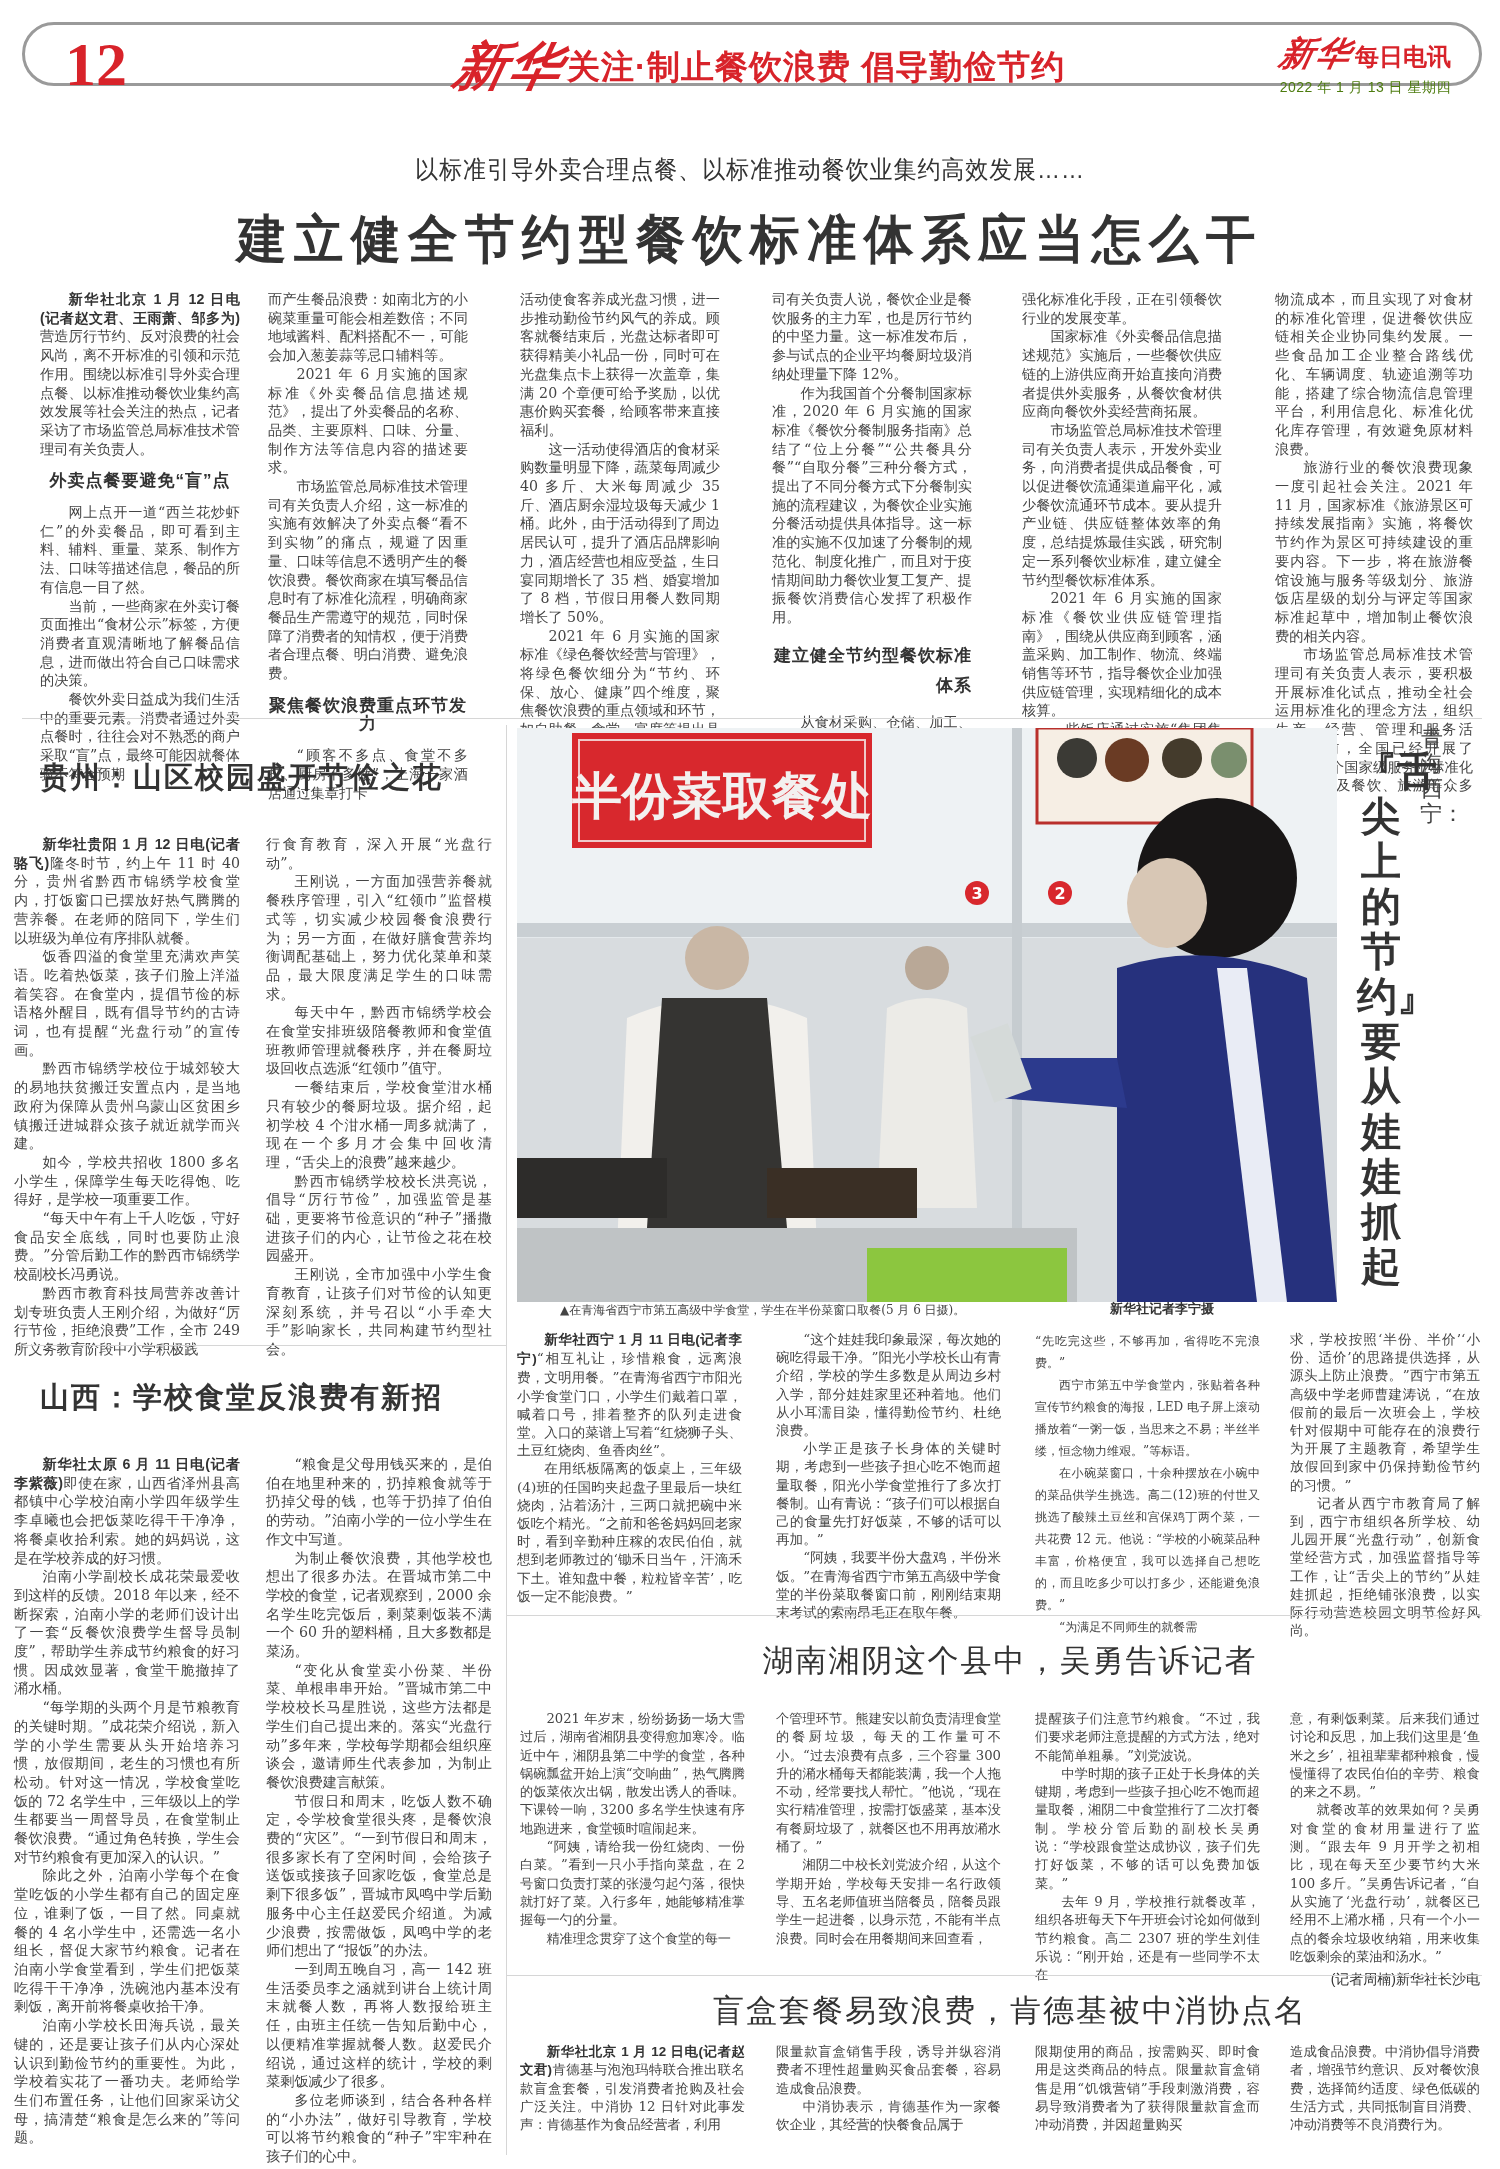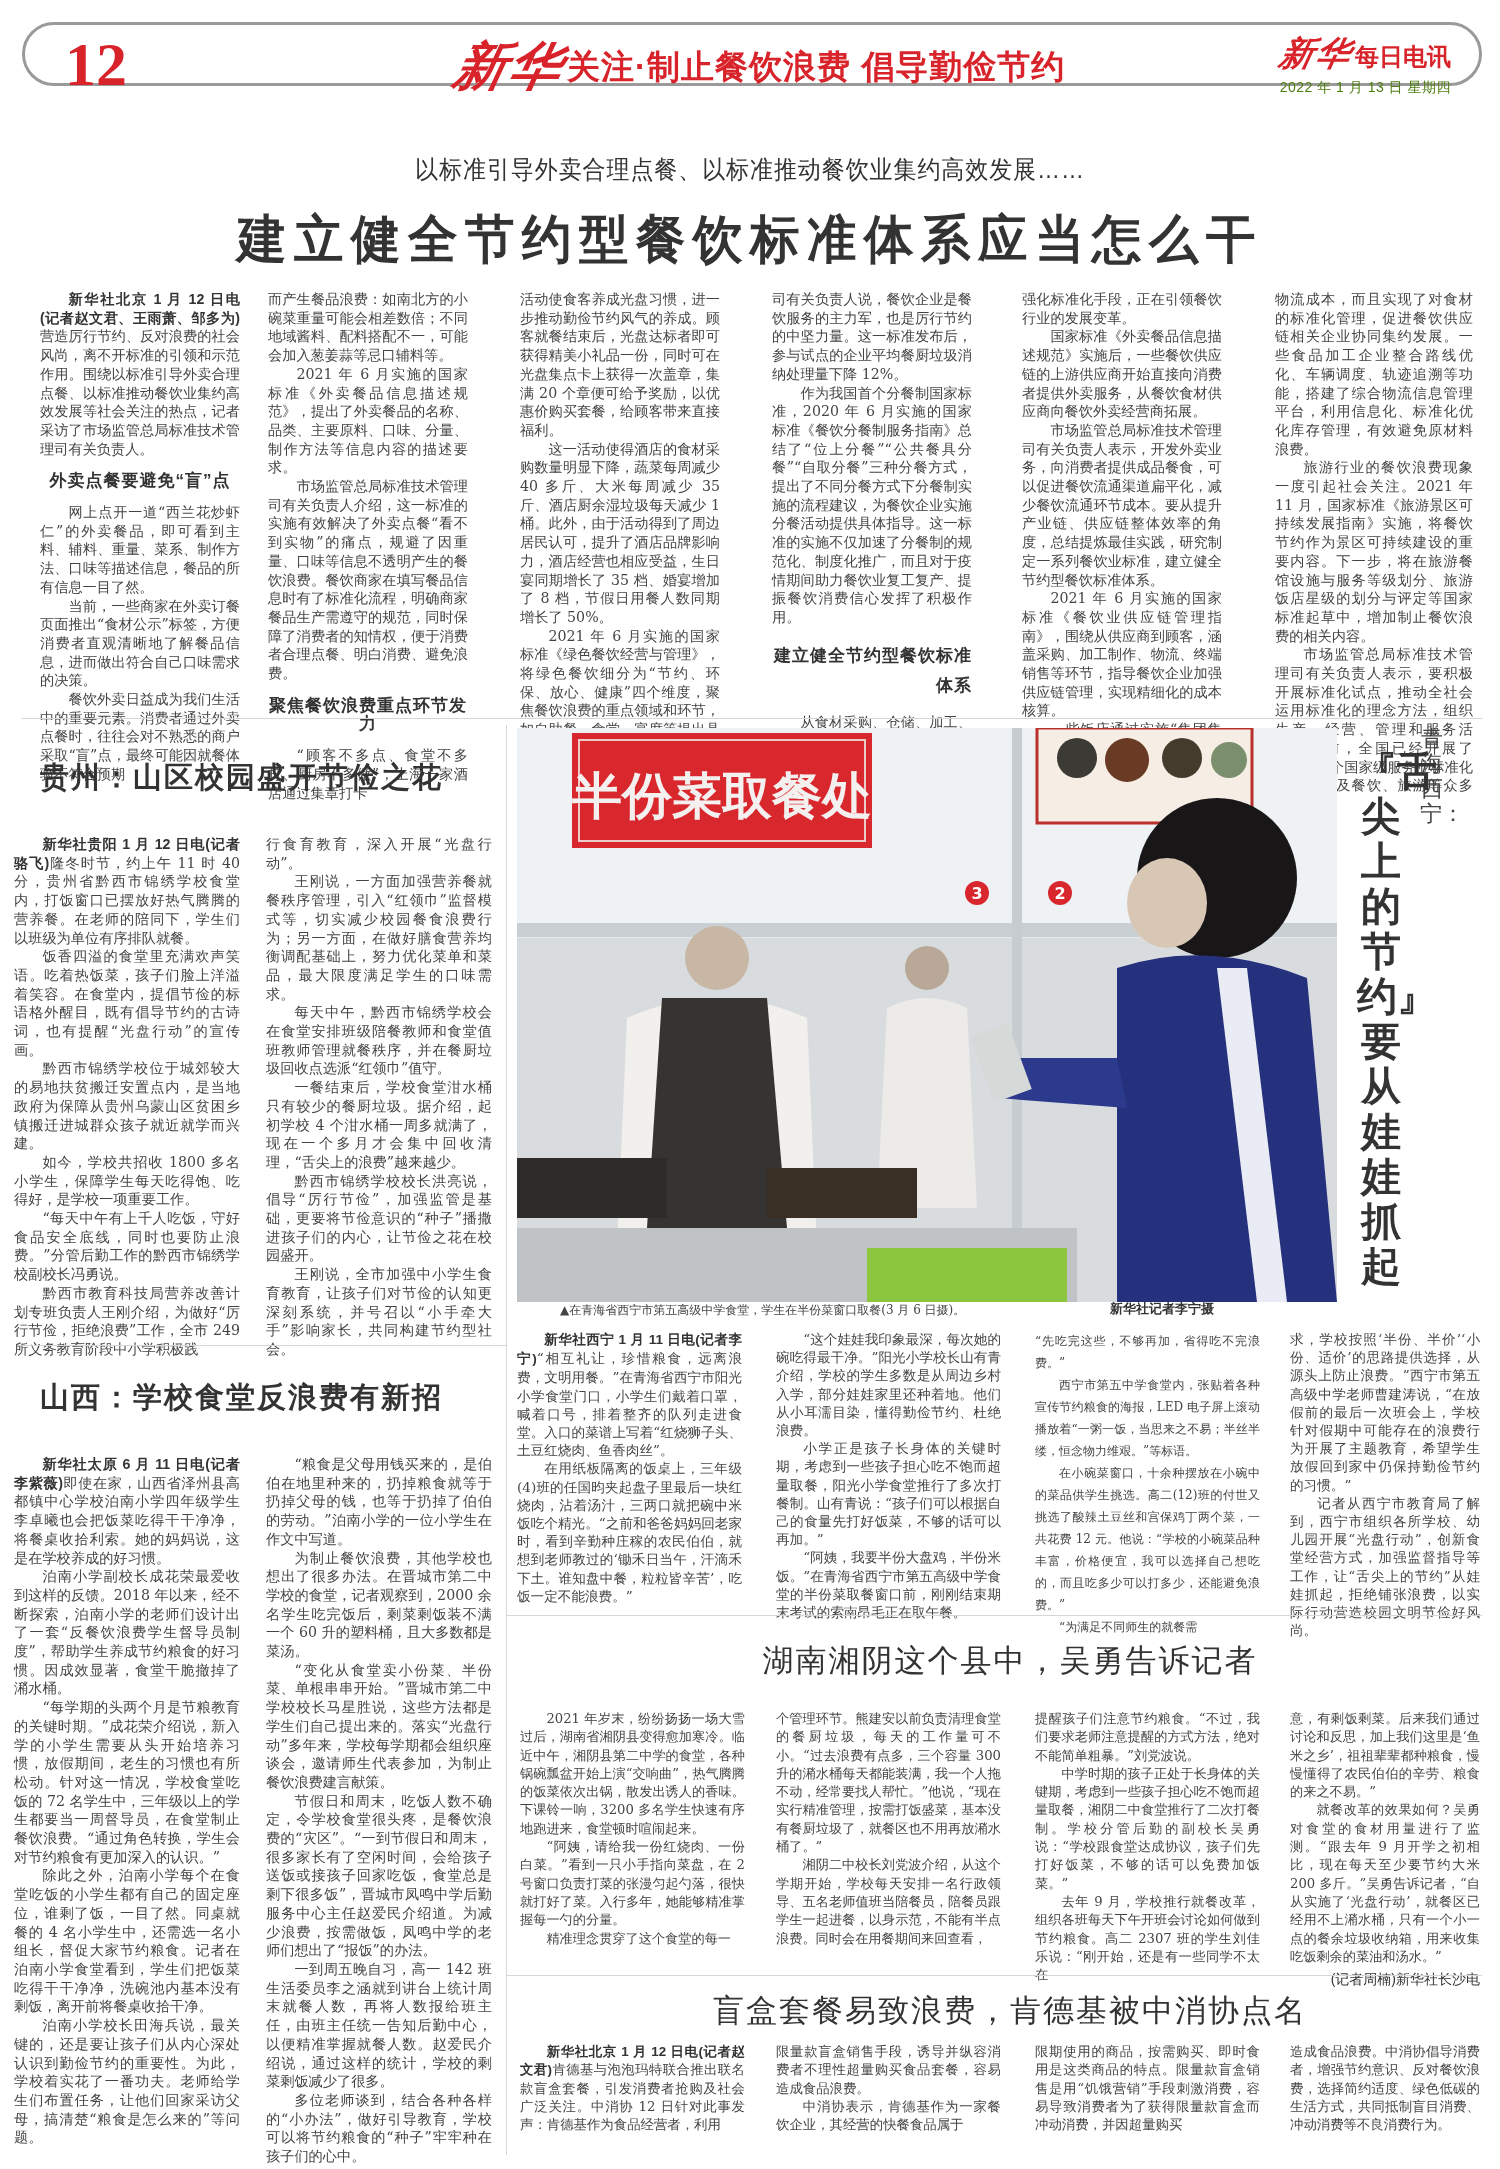--- a/index.html
+++ b/index.html
@@ -166,21 +166,21 @@
     <rect x="350" y="520" width="200" height="54" fill="#8cc63f"></rect>
 
     <ellipse cx="700" cy="150" rx="80" ry="80" fill="#181616"></ellipse>
     <ellipse cx="650" cy="175" rx="40" ry="45" fill="#d8c7b5"></ellipse>
     <path d="M600 240 Q690 210 790 250 L820 574 L600 574 Z" fill="#26317d"></path>
     <path d="M700 240 L740 574 L770 574 L730 240 Z" fill="#e9ecf5"></path>
     <path d="M600 330 L480 330 L480 370 L610 380 Z" fill="#2c3a8d"></path>
     <rect x="464" y="300" width="40" height="70" fill="#d5dad9" transform="rotate(-20 484 335)"></rect>
   </svg>
 </div>
-<div class="caption">▲在青海省西宁市第五高级中学食堂，学生在半份菜窗口取餐(3 月 6 日摄)。</div>
+<div class="caption">▲在青海省西宁市第五高级中学食堂，学生在半份菜窗口取餐(5 月 6 日摄)。</div>
 <div class="credit">新华社记者李宁摄</div>
 
 <div class="vert-kicker">青海西宁：</div>
 <div class="vert-title">『舌尖上的节约』要从娃娃抓起</div>
 
 <div class="col" style="left:517px;top:1330px;width:225px;font-size:13.6px;line-height:18.2px;">
   <p><span class="dateline">新华社西宁 1 月 11 日电(记者李宁)</span><span>“相互礼让，珍惜粮食，远离浪费，文明用餐。”在青海省西宁市阳光小学食堂门口，小学生们戴着口罩，喊着口号，排着整齐的队列走进食堂。入口的菜谱上写着“红烧狮子头、土豆红烧肉、鱼香肉丝”。</span></p>
   <p>在用纸板隔离的饭桌上，三年级(4)班的任国昀夹起盘子里最后一块红烧肉，沾着汤汁，三两口就把碗中米饭吃个精光。“之前和爸爸妈妈回老家时，看到辛勤种庄稼的农民伯伯，就想到老师教过的‘锄禾日当午，汗滴禾下土。谁知盘中餐，粒粒皆辛苦’，吃饭一定不能浪费。”</p>
 </div>
 <div class="col" style="left:646px;top:1330px;width:0;"></div>
@@ -252,21 +252,21 @@
   <p style="text-indent:0">个管理环节。熊建安以前负责清理食堂的餐厨垃圾，每天的工作量可不小。“过去浪费有点多，三个容量 300 升的潲水桶每天都能装满，我一个人拖不动，经常要找人帮忙。”他说，“现在实行精准管理，按需打饭盛菜，基本没有餐厨垃圾了，就餐区也不用再放潲水桶了。”</p>
   <p>湘阴二中校长刘党波介绍，从这个学期开始，学校每天安排一名行政领导、五名老师值班当陪餐员，陪餐员跟学生一起进餐，以身示范，不能有半点浪费。同时会在用餐期间来回查看，</p>
 </div>
 <div class="col" style="left:1035px;top:1710px;width:225px;font-size:13.2px;line-height:18.3px;">
   <p style="text-indent:0">提醒孩子们注意节约粮食。“不过，我们要求老师注意提醒的方式方法，绝对不能简单粗暴。”刘党波说。</p>
   <p>中学时期的孩子正处于长身体的关键期，考虑到一些孩子担心吃不饱而超量取餐，湘阴二中食堂推行了二次打餐制。学校分管后勤的副校长吴勇说：“学校跟食堂达成协议，孩子们先打好饭菜，不够的话可以免费加饭菜。”</p>
   <p>去年 9 月，学校推行就餐改革，组织各班每天下午开班会讨论如何做到节约粮食。高二 2307 班的学生刘佳乐说：“刚开始，还是有一些同学不太在</p>
 </div>
 <div class="col" style="left:1290px;top:1710px;width:190px;font-size:13.2px;line-height:18.3px;">
   <p style="text-indent:0">意，有剩饭剩菜。后来我们通过讨论和反思，加上我们这里是‘鱼米之乡’，祖祖辈辈都种粮食，慢慢懂得了农民伯伯的辛劳、粮食的来之不易。”</p>
-  <p>就餐改革的效果如何？吴勇对食堂的食材用量进行了监测。“跟去年 9 月开学之初相比，现在每天至少要节约大米 200 多斤。”吴勇告诉记者，“自从实施了‘光盘行动’，就餐区已经用不上潲水桶，只有一个小一点的餐余垃圾收纳箱，用来收集吃饭剩余的菜油和汤水。”</p>
+  <p>就餐改革的效果如何？吴勇对食堂的食材用量进行了监测。“跟去年 9 月开学之初相比，现在每天至少要节约大米 100 多斤。”吴勇告诉记者，“自从实施了‘光盘行动’，就餐区已经用不上潲水桶，只有一个小一点的餐余垃圾收纳箱，用来收集吃饭剩余的菜油和汤水。”</p>
   <div class="byline">(记者周楠)新华社长沙电</div>
 </div>
 
 <div class="rule-h" style="left:506px;top:1975px;width:976px;"></div>
 
 <h2 class="sec-title light" style="left:0;width:1500px;padding-left:520px;text-align:center;top:1990px;">盲盒套餐易致浪费，肯德基被中消协点名</h2>
 <div class="col" style="left:520px;top:2043px;width:225px;font-size:13.4px;line-height:18.3px;">
   <p><span class="dateline">新华社北京 1 月 12 日电(记者赵文君)</span><span>肯德基与泡泡玛特联合推出联名款盲盒套餐，引发消费者抢购及社会广泛关注。中消协 12 日针对此事发声：肯德基作为食品经营者，利用</span></p>
 </div>
 <div class="col" style="left:776px;top:2043px;width:225px;font-size:13.4px;line-height:18.3px;">

